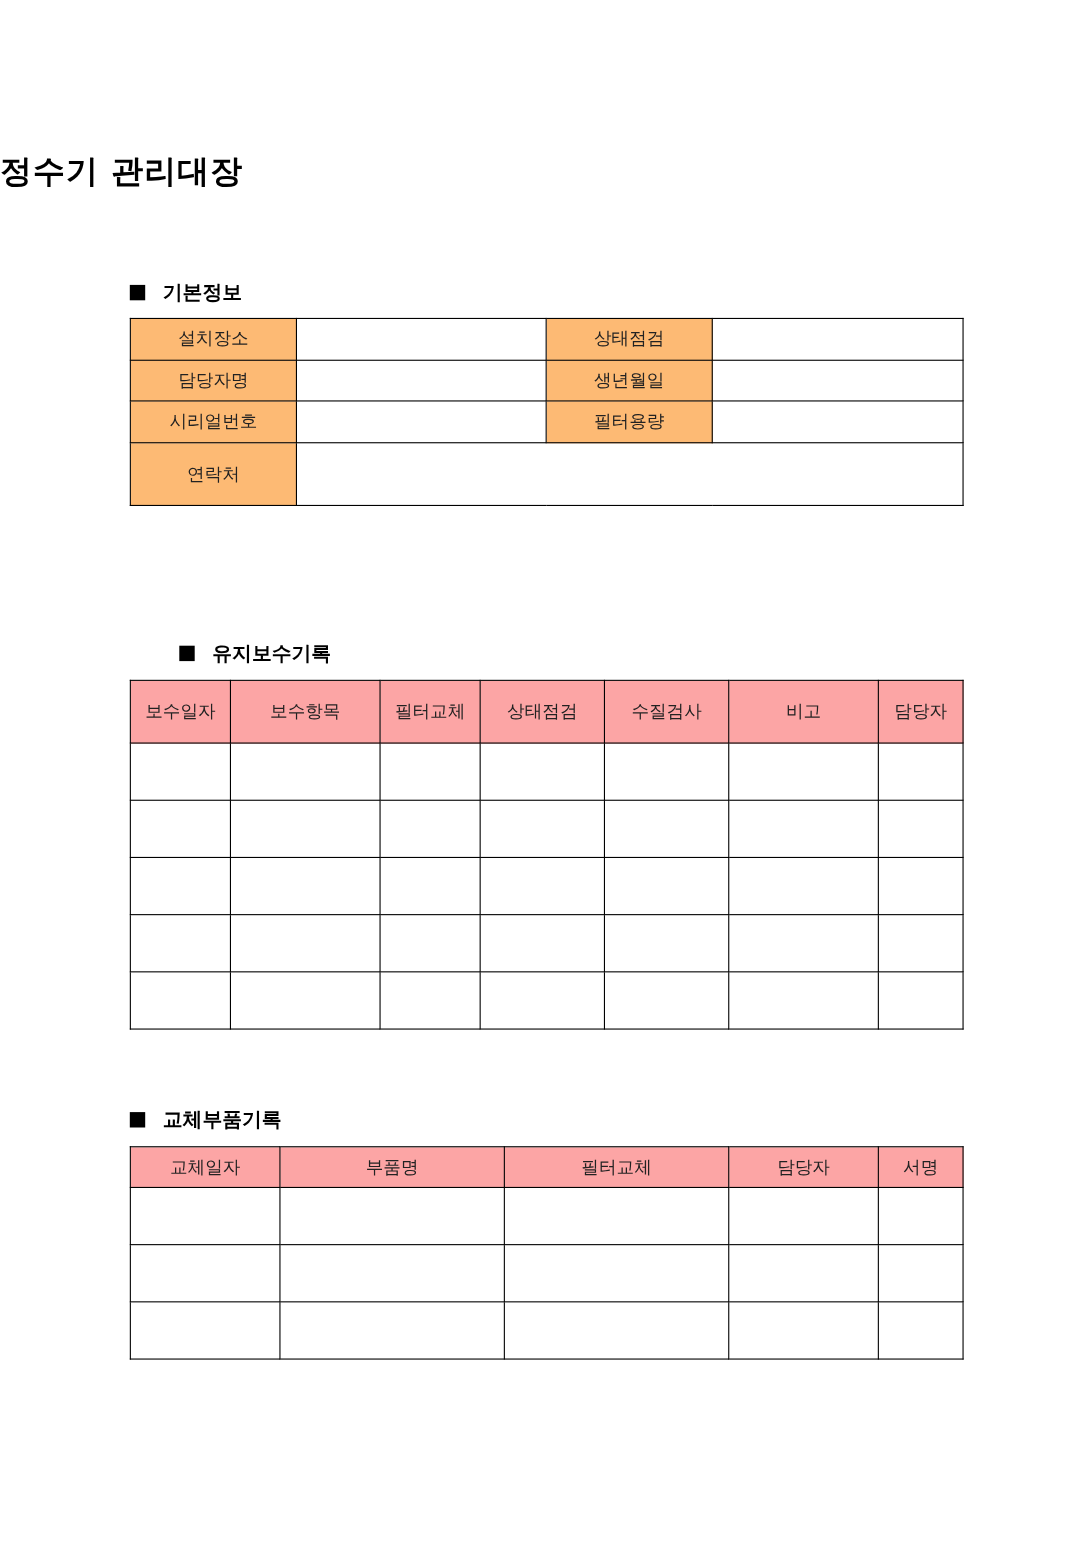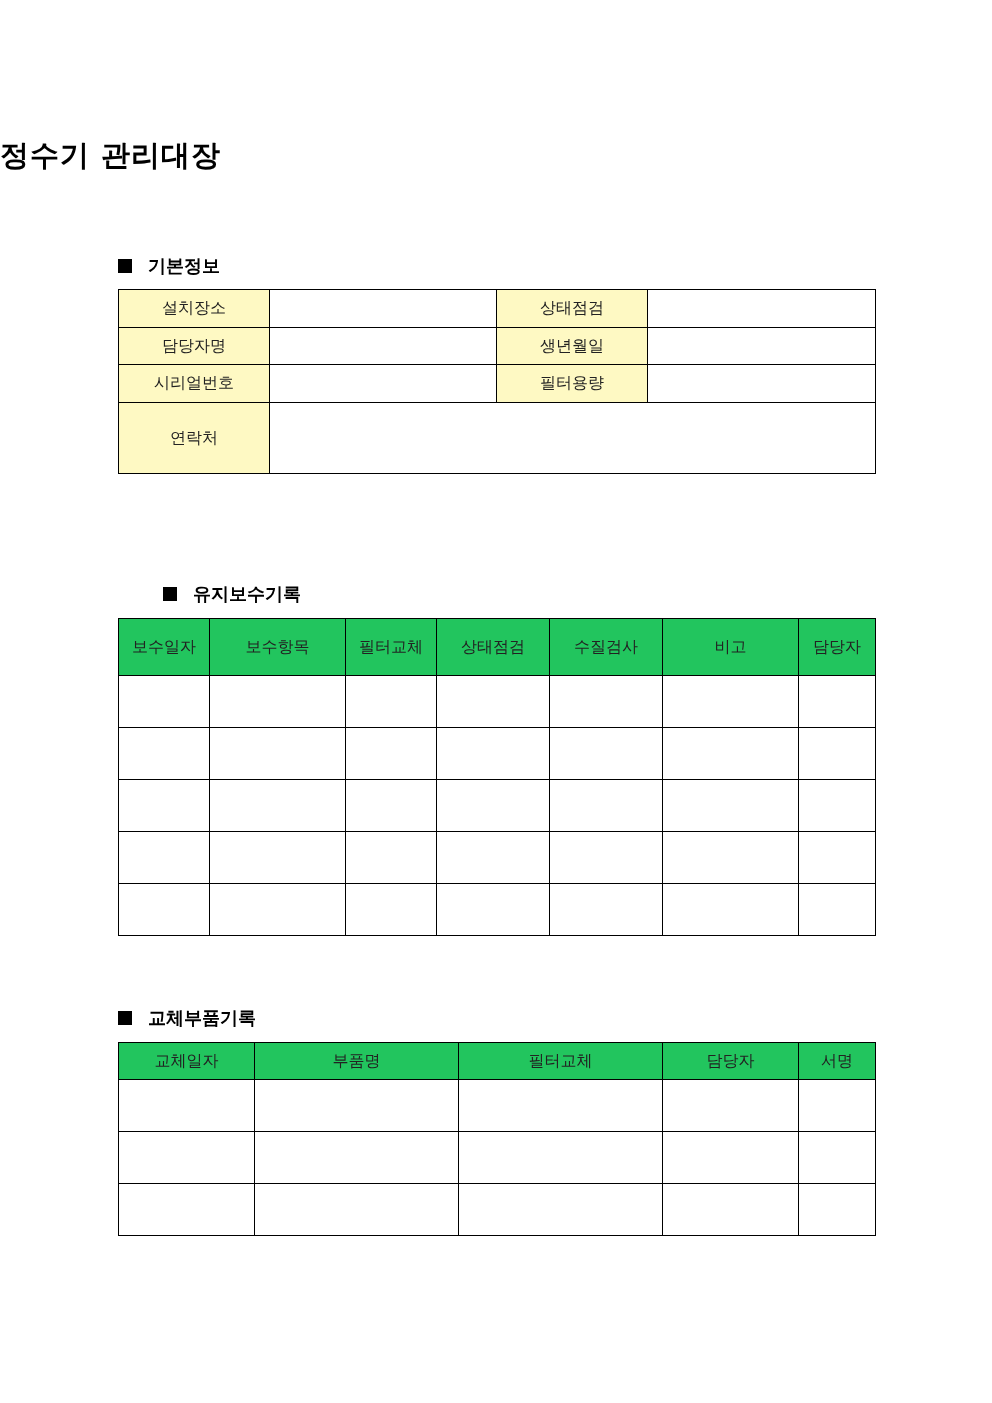--- a/index.html
+++ b/index.html
@@ -2,22 +2,22 @@
 <html><head>
 <meta charset="utf-8">
 <style>
   html, body { margin:0; padding:0; background:#ffffff; }
   body { width:992px; height:1403px; position:relative; font-family:"DejaVu Sans", sans-serif; color:#000; }
   .title { position:absolute; top:136px; left:0; width:992px; font-size:29px; font-weight:bold; letter-spacing:1px; }
   .sec-title { position:absolute; left:118px; font-size:18px; font-weight:bold; display:flex; align-items:center; gap:16px; }
   .sq { display:inline-block; width:14px; height:14px; background:#000; }
   table { position:absolute; left:118px; border-collapse:collapse; table-layout:fixed; width:757px; }
   td { border:1px solid #000; font-size:16px; text-align:center; padding:0; color:#222; }
-  td.lbl { background:#fef9c3;font-family:Liberation Serif, serif; }
-  tr.hdr td { background:#22c55e; }
+  td.lbl { background:#fdba74;font-family:Liberation Serif, serif; }
+  tr.hdr td { background:#fca5a5; }
 </style>
 </head>
 <body>
 
 <div class="title">정수기 관리대장</div>
 
 <div class="sec-title" style="top:254px;">
   <span class="sq"></span>
   <span>기본정보</span>
 </div>
@@ -40,21 +40,21 @@
     <td></td>
     <td class="lbl">생년월일</td>
     <td></td>
   </tr>
   <tr style="height:38px">
     <td class="lbl">시리얼번호</td>
     <td></td>
     <td class="lbl">필터용량</td>
     <td></td>
   </tr>
-  <tr style="height:71px">
+  <tr style="height:57px">
     <td class="lbl">연락처</td>
     <td colspan="3"></td>
   </tr>
 </tbody>
   </table>
 
 <div class="sec-title" style="top:582px;margin-left:45px;">
   <span class="sq"></span>
   <span>유지보수기록</span>
 </div>

